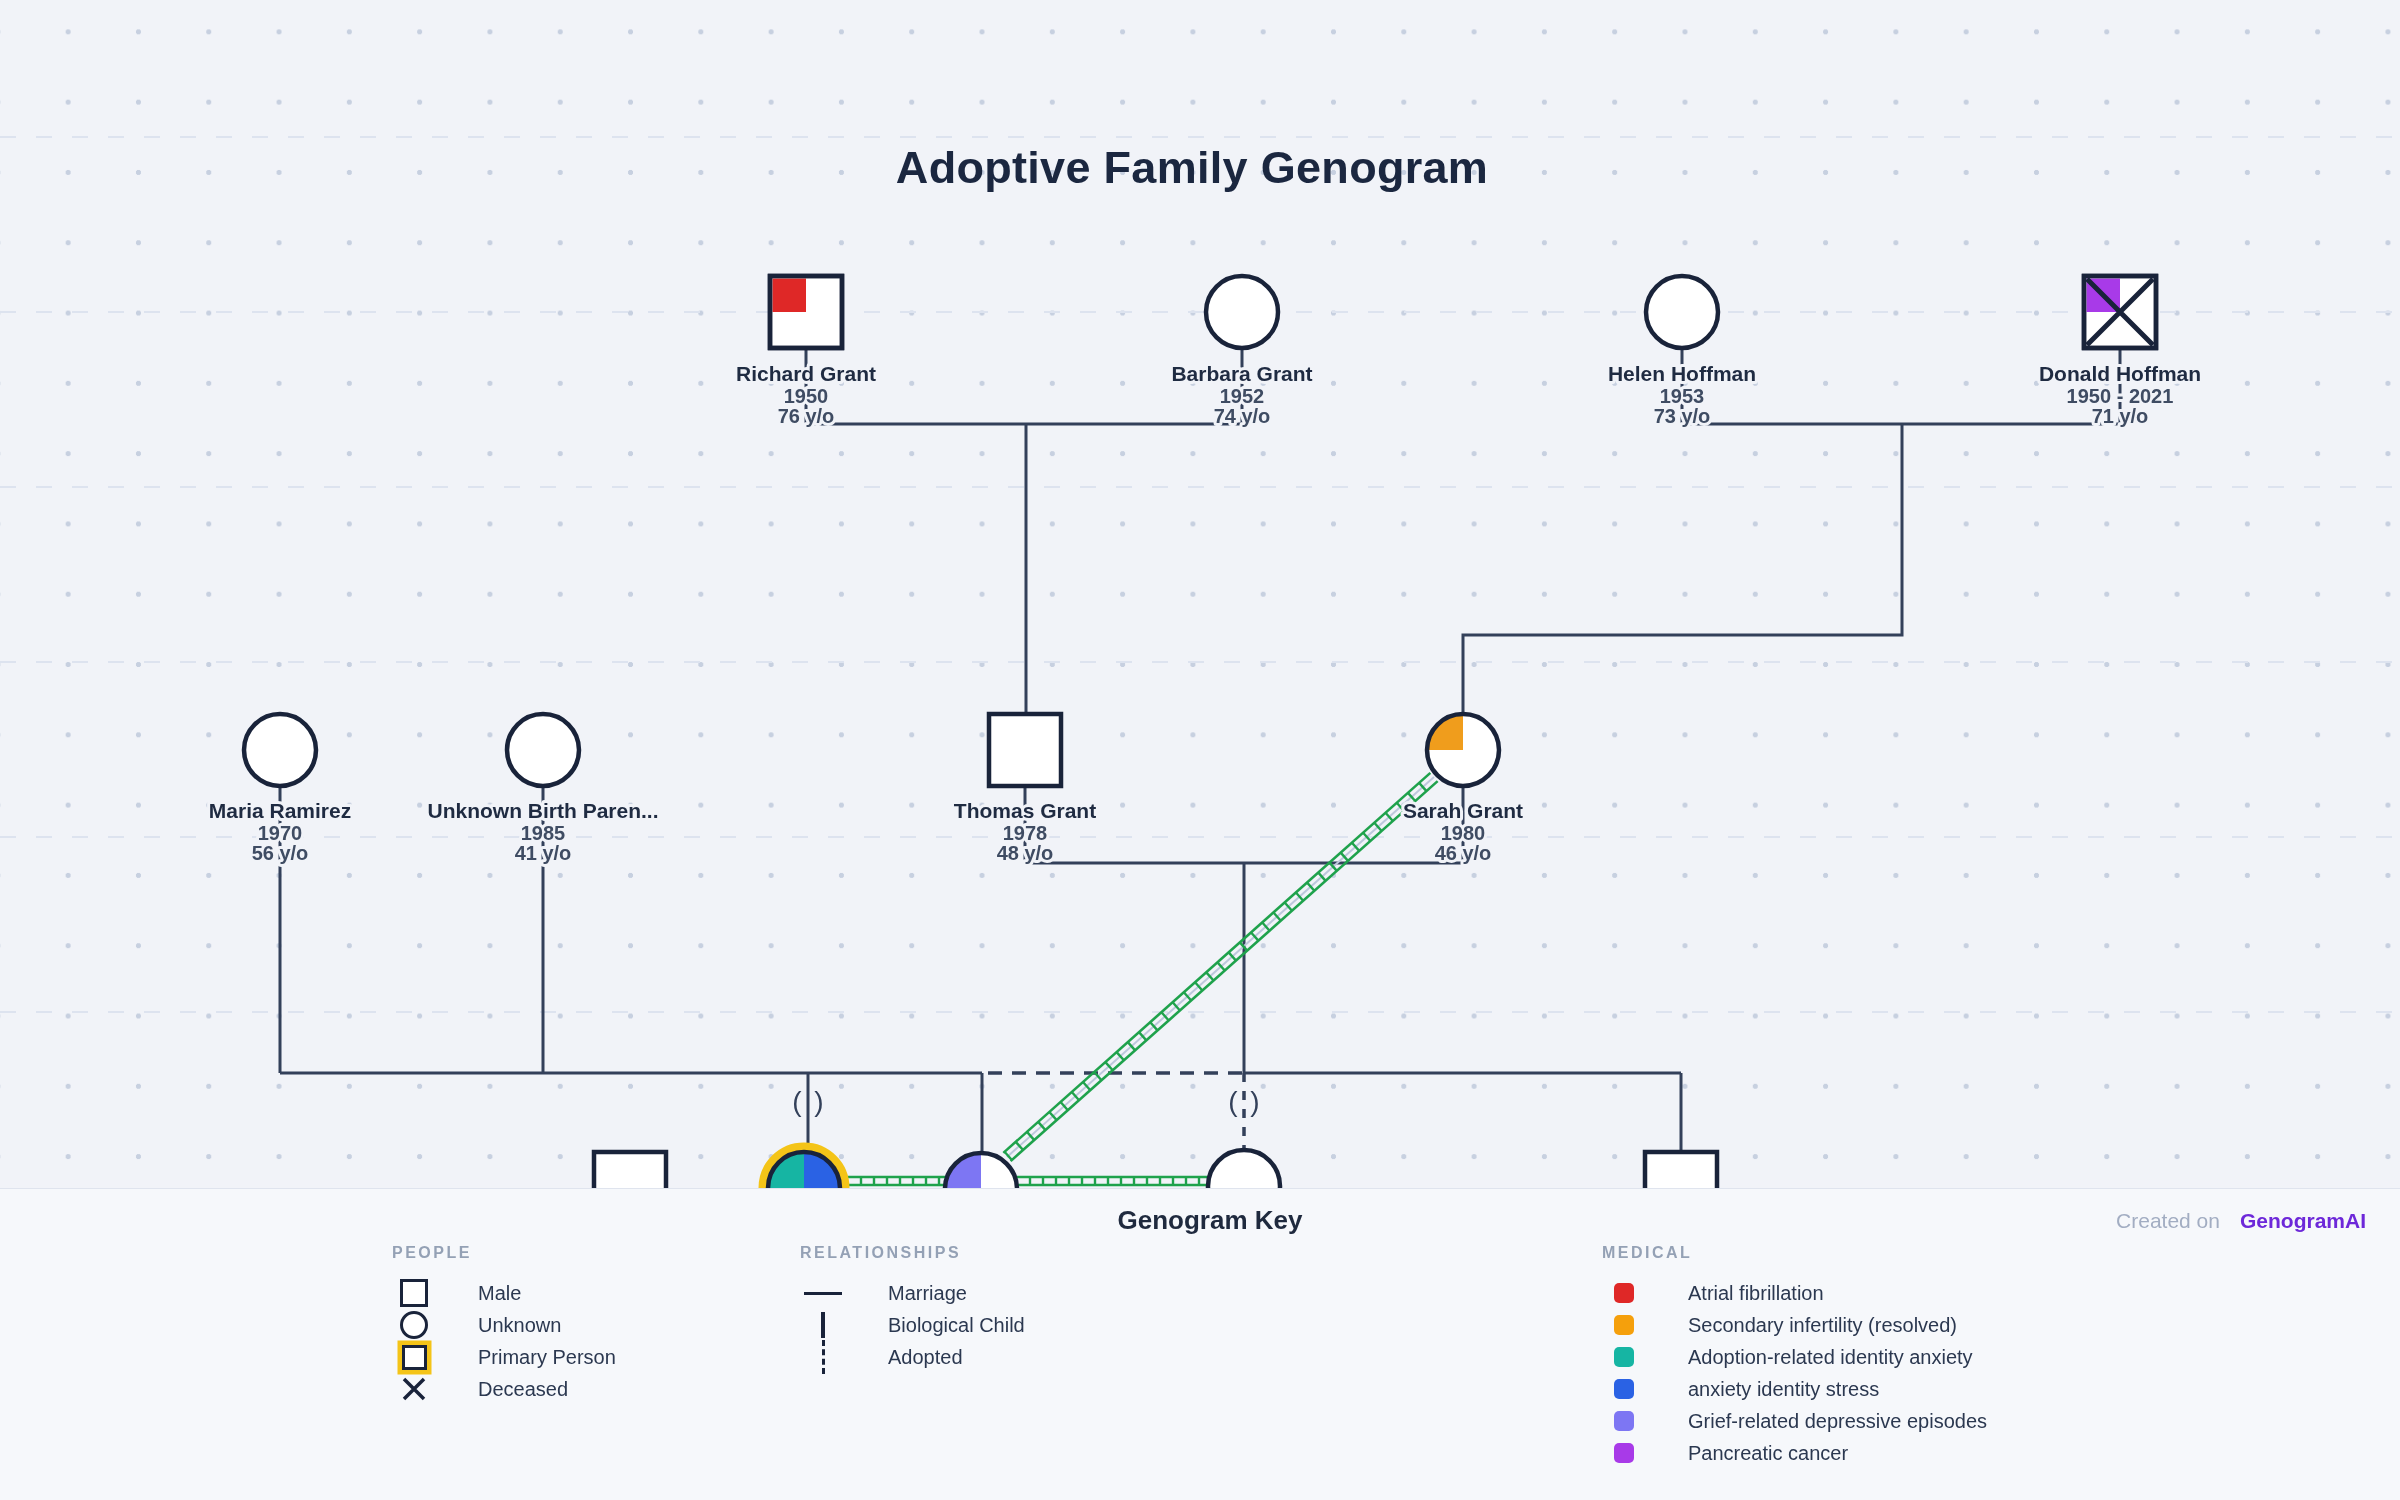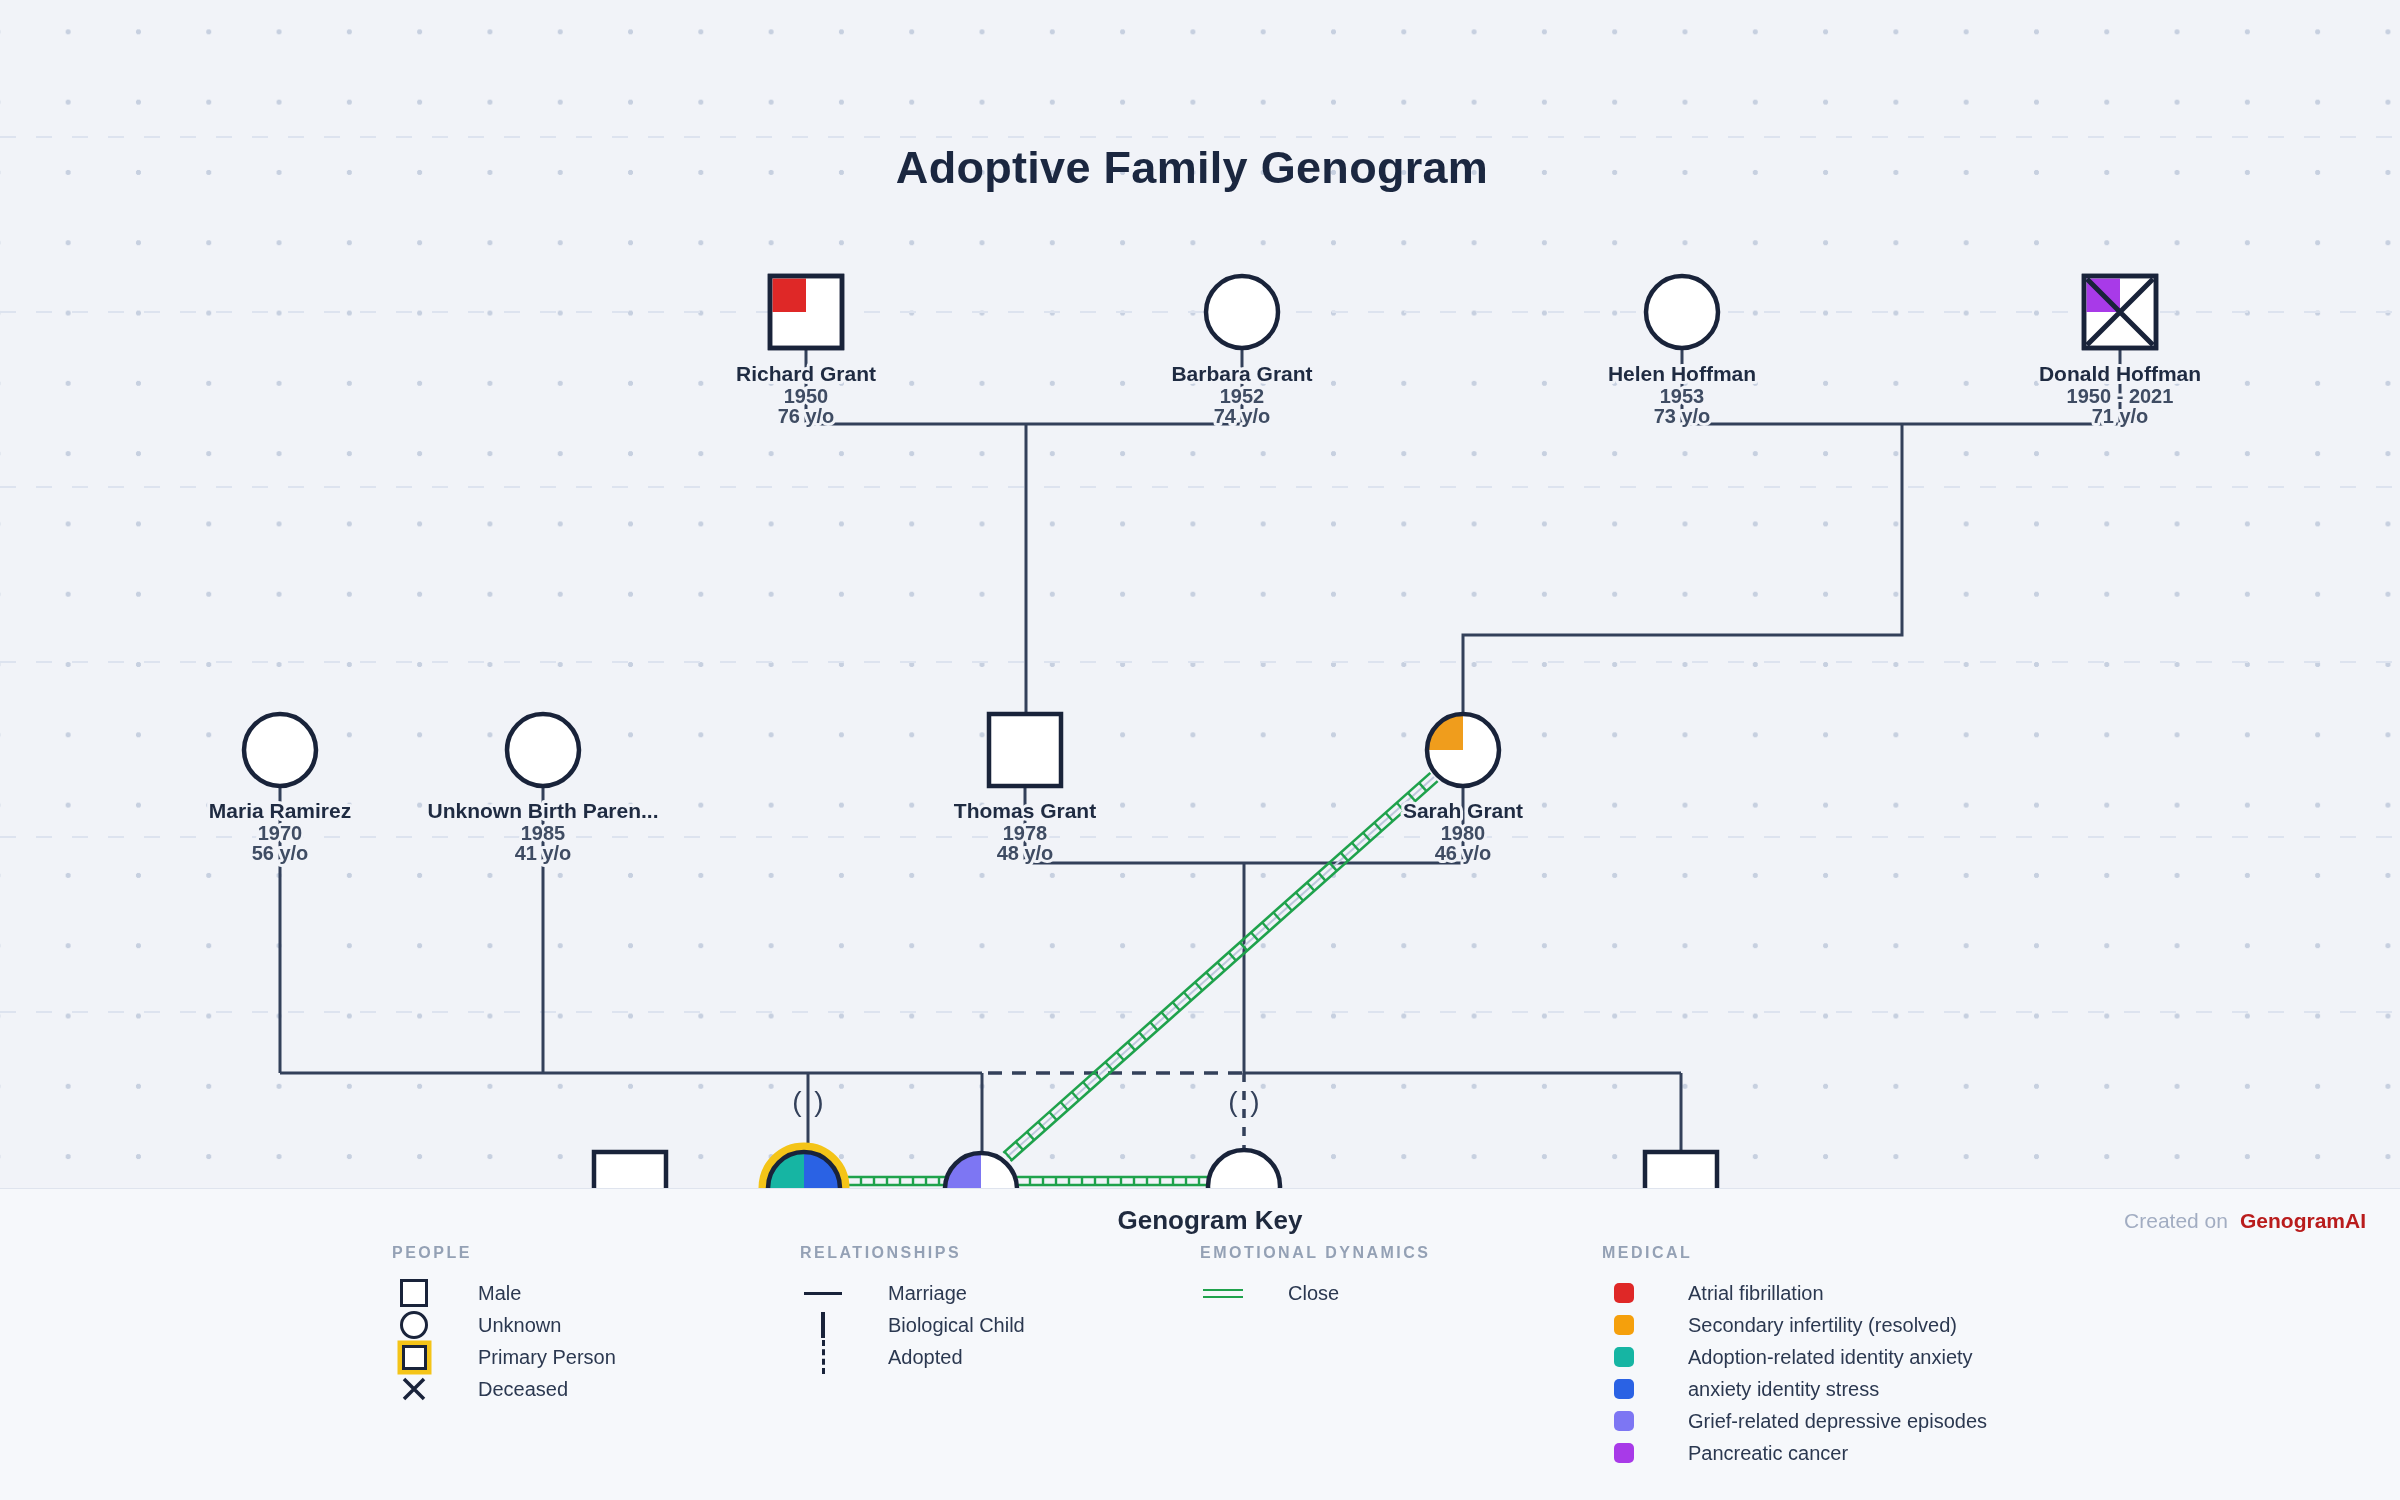--- a/index.html
+++ b/index.html
@@ -29,21 +29,21 @@
   
   .key{
     position:relative;width:2400px;height:312px;
     background:#f6f8fb;border-top:1px solid #dfe4ee;box-sizing:border-box;
   }
   .key-title{
     position:absolute;left:0;right:0;top:16px;text-align:center;
     font-size:26px;font-weight:700;color:#1f2a3e;margin-left:20px;
   }
   .watermark{position:absolute;right:34px;top:20px;font-size:21px;color:#a2adc2;}
-  .watermark b{color:#b91c1c;font-weight:700;margin-left:12px;}
+  .watermark b{color:#6d28d9;font-weight:700;margin-left:20px;}
   .kcol{position:absolute;top:56px;}
   .khead{font-size:16px;font-weight:700;letter-spacing:2.5px;color:#94a1b5;height:16px;line-height:16px;margin-bottom:16px;}
   .krow{display:flex;align-items:center;height:32px;gap:34px;}
   .kslot{width:44px;min-width:44px;display:flex;align-items:center;justify-content:center;}
   .kslot.rel{width:46px;min-width:46px;}
   .klabel{margin-left:8px;font-size:20px;color:#2b3850;white-space:nowrap;}
   .ic-male{width:22px;height:22px;border:3.5px solid #19233a;background:#fff;}
   .ic-female{width:22px;height:22px;border:3.5px solid #19233a;border-radius:50%;background:#fff;}
   .ic-primary{width:19px;height:19px;border:3.5px solid #19233a;background:#fff;box-shadow:0 0 0 4.5px #f4c418;}
   .ic-marriage{width:38px;height:0;border-top:3.5px solid #19233a;}
@@ -311,29 +311,20 @@
       <span class="klabel">Biological Child</span>
     </div>
     <div class="krow">
       <span class="kslot rel">
           <span class="ic-adopted"></span>
         </span>
       <span class="klabel">Adopted</span>
     </div>
   </div>
 
-  <div class="kcol" style="left:1200px;">
-    <div class="khead">EMOTIONAL DYNAMICS</div>
-    <div class="krow">
-      <span class="kslot rel">
-          <span class="ic-close"></span>
-        </span>
-      <span class="klabel">Close</span>
-    </div>
-  </div>
 
   <div class="kcol" style="left:1602px;">
     <div class="khead">MEDICAL</div>
     <div class="krow">
       <span class="kslot">
           <span class="ic-chip" style="background-color: rgb(223, 40, 39);"></span>
         </span>
       <span class="klabel">Atrial fibrillation</span>
     </div>
     <div class="krow">

